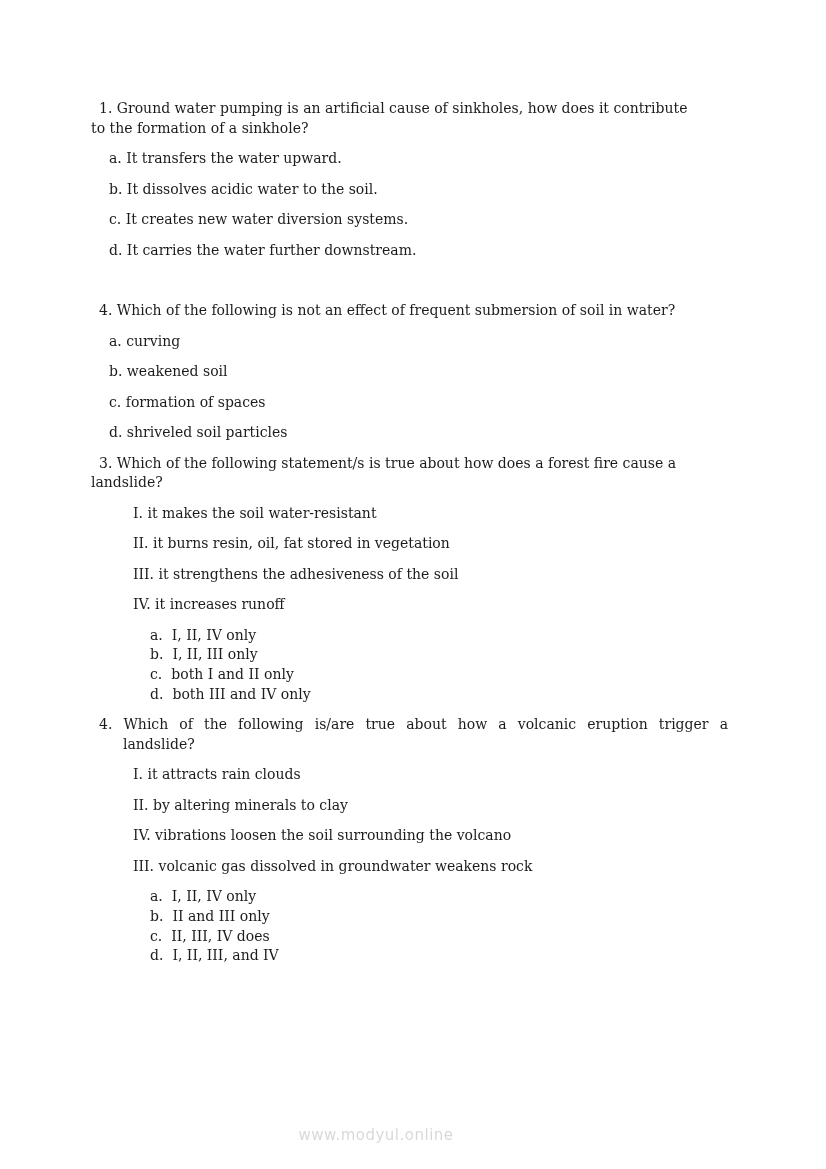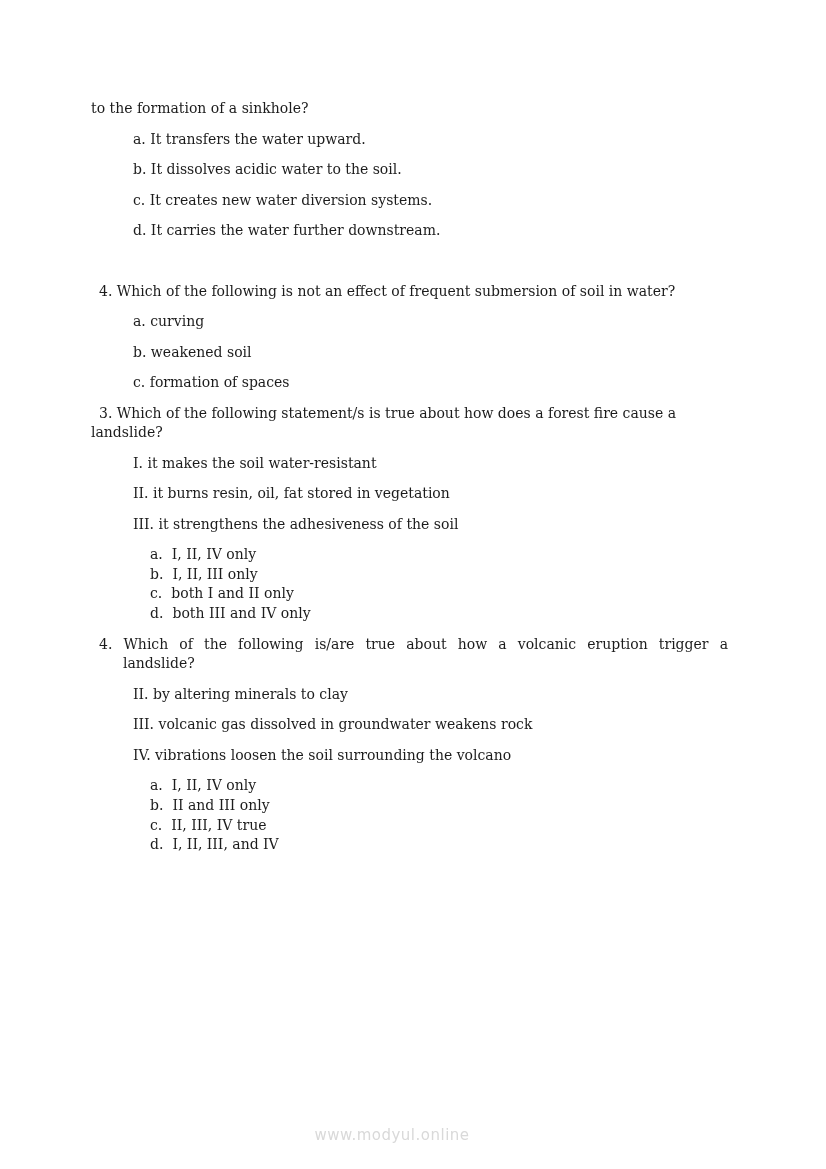--- a/index.html
+++ b/index.html
@@ -24,72 +24,74 @@
   .qtext { margin: 0 0 11px 0; }
   .qtext .line1 { text-indent: 8px; }
   .q4text .line1 {
     text-indent: 0;
     margin-left: 8px;
     width: 629px;
     text-align: justify;
     text-align-last: justify;
   }
   .q4text .line2 { margin-left: 32px; }
-  .opt { margin: 0 0 11px 42px; }
+  .opt { margin: 0 0 11px 18px; }
   .statement { margin: 0 0 11px 42px; }
   .choices { margin: 0 0 11px 59px; line-height: 19.7px; }
   .choice { display: flex; column-gap: 9px; }
   #q2 { margin-top: 41px; }
   #q3 { }
   #q4 { }
   .watermark {
     position: absolute;
     top: 1126px;
     left: 0;
     width: 752px;
     text-align: center;
     font-family: "DejaVu Sans", "Liberation Sans", sans-serif;
     font-size: 15px;
     letter-spacing: 0.5px;
     color: #d9d9d9;
-    margin-left: 16px;
   }
 </style>
 </head>
 <body>
 
 <div class="doc">
 
   <div id="q1" class="question">
     <div class="qtext">
+      <div class="line1">1. Ground water pumping is an artificial cause of sinkholes, how does it contribute</div>
       <div class="line2">to the formation of a sinkhole?</div>
     </div>
     <div class="opt">a. It transfers the water upward.</div>
     <div class="opt">b. It dissolves acidic water to the soil.</div>
     <div class="opt">c. It creates new water diversion systems.</div>
     <div class="opt">d. It carries the water further downstream.</div>
   </div>
 
   <div id="q2" class="question">
     <div class="qtext">
       <div class="line1">4. Which of the following is not an effect of frequent submersion of soil in water?</div>
     </div>
     <div class="opt">a. curving</div>
     <div class="opt">b. weakened soil</div>
     <div class="opt">c. formation of spaces</div>
+    <div class="opt">d. shriveled soil particles</div>
   </div>
 
   <div id="q3" class="question">
     <div class="qtext">
       <div class="line1">3. Which of the following statement/s is true about how does a forest fire cause a</div>
       <div class="line2">landslide?</div>
     </div>
     <div class="statement">I. it makes the soil water-resistant</div>
     <div class="statement">II. it burns resin, oil, fat stored in vegetation</div>
     <div class="statement">III. it strengthens the adhesiveness of the soil</div>
+    <div class="statement">IV. it increases runoff</div>
     <div class="choices">
       <div class="choice">
         <span class="choice-label">a.</span>
         <span class="choice-text">I, II, IV only</span>
       </div>
       <div class="choice">
         <span class="choice-label">b.</span>
         <span class="choice-text">I, II, III only</span>
       </div>
       <div class="choice">
@@ -101,35 +103,36 @@
         <span class="choice-text">both III and IV only</span>
       </div>
     </div>
   </div>
 
   <div id="q4" class="question">
     <div class="qtext q4text">
       <div class="line1">4. Which of the following is/are true about how a volcanic eruption trigger a</div>
       <div class="line2">landslide?</div>
     </div>
+    <div class="statement">I. it attracts rain clouds</div>
     <div class="statement">II. by altering minerals to clay</div>
+    <div class="statement">IV. vibrations loosen the soil surrounding the volcano</div>
     <div class="statement">III. volcanic gas dissolved in groundwater weakens rock</div>
-    <div class="statement">IV. vibrations loosen the soil surrounding the volcano</div>
     <div class="choices">
       <div class="choice">
         <span class="choice-label">a.</span>
         <span class="choice-text">I, II, IV only</span>
       </div>
       <div class="choice">
         <span class="choice-label">b.</span>
         <span class="choice-text">II and III only</span>
       </div>
       <div class="choice">
         <span class="choice-label">c.</span>
-        <span class="choice-text">II, III, IV true</span>
+        <span class="choice-text">II, III, IV does</span>
       </div>
       <div class="choice">
         <span class="choice-label">d.</span>
         <span class="choice-text">I, II, III, and IV</span>
       </div>
     </div>
   </div>
 
 </div>
 

